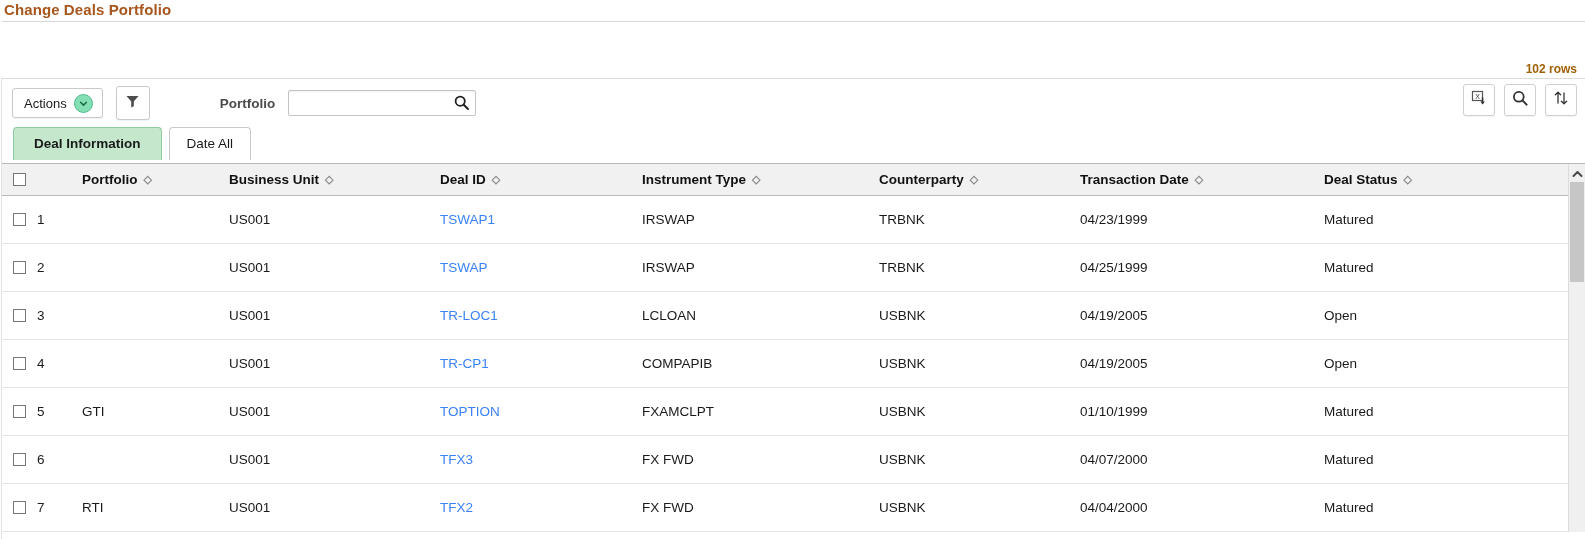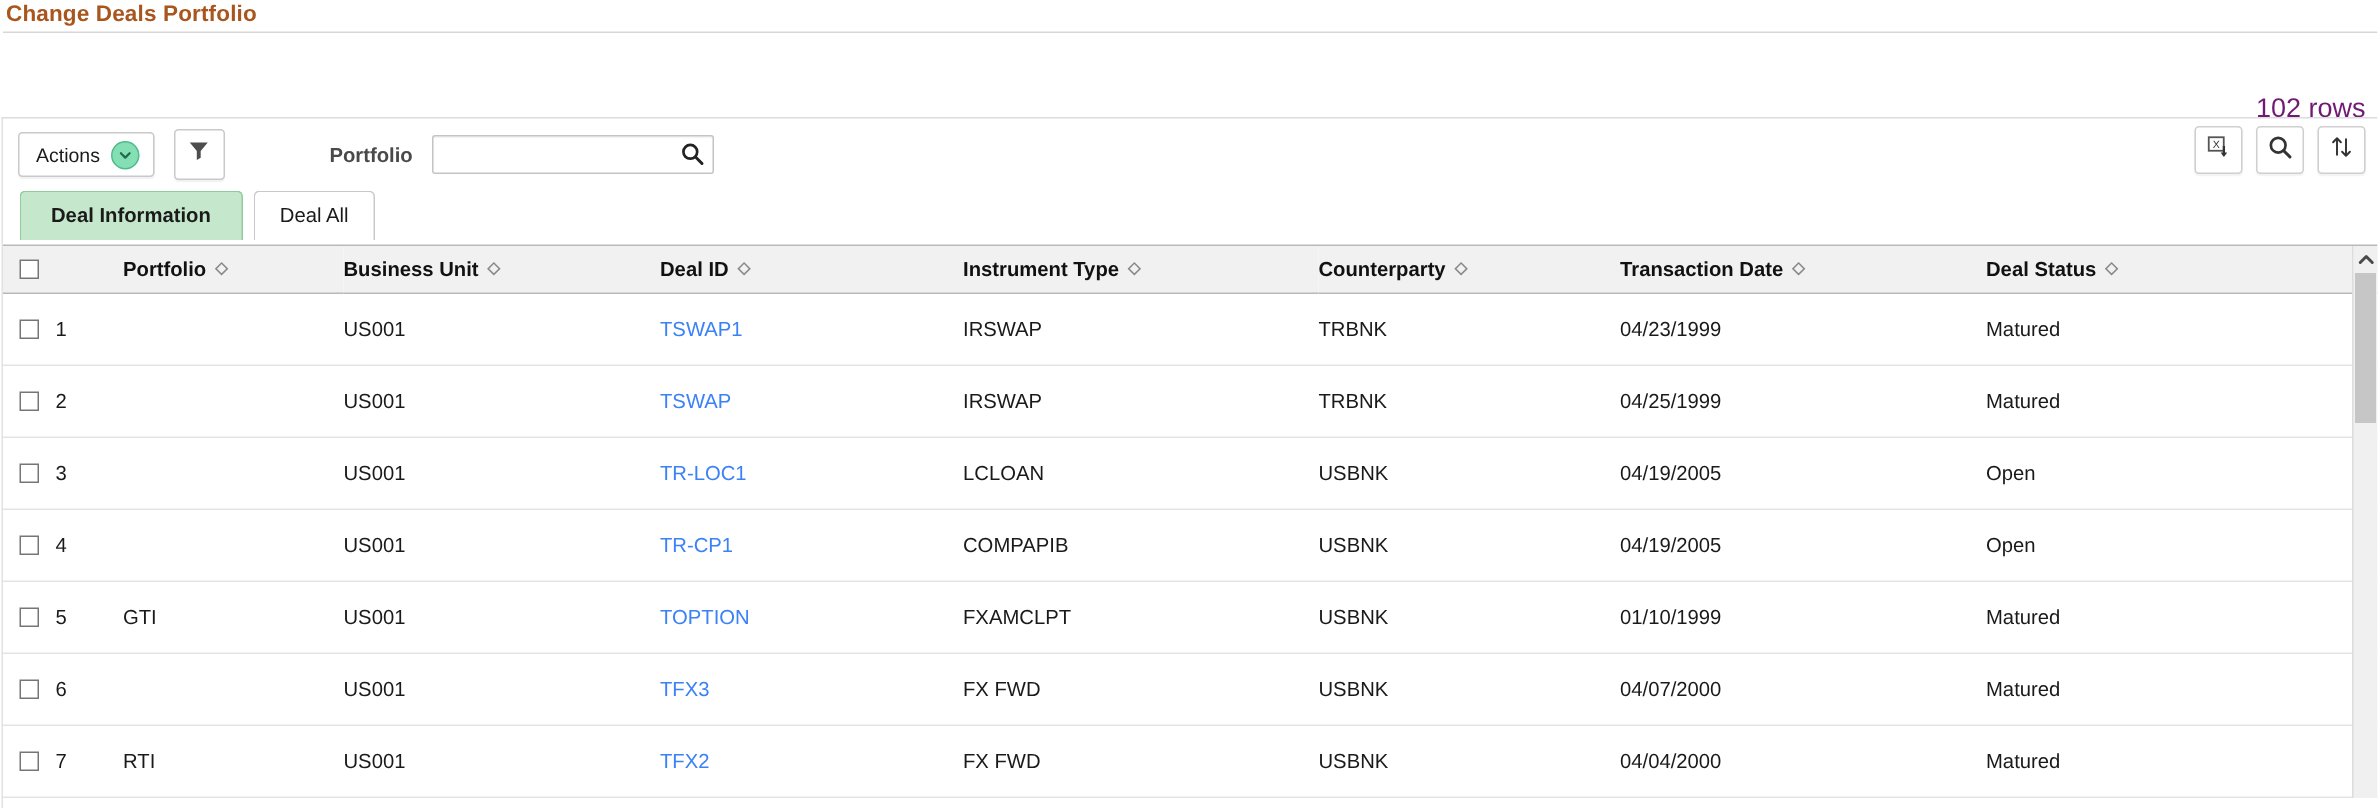--- a/index.html
+++ b/index.html
@@ -38,23 +38,23 @@
     top: 21px;
     height: 1px;
     background: #d7d7d7;
   }
 
   
   .rows-count-wrap {
     position: absolute;
     top: 62px;
     right: 8px;
-    font-size: 18px;
-    font-weight: normal;
-    color: #701a75;
+    font-size: 12px;
+    font-weight: bold;
+    color: #a16207;
   }
 
   
   .grid-panel {
     position: absolute;
     left: 1px;
     right: 0;
     top: 78px;
     bottom: 0;
     border-left: 1px solid #e2e2e2;
@@ -392,21 +392,21 @@
         </span>
       </div>
     </div>
   </div>
 
   <div class="tabs">
     <div class="tab active">
       <span>Deal Information</span>
     </div>
     <div class="tab">
-      <span>Deal All</span>
+      <span>Date All</span>
     </div>
   </div>
 
   <div class="table-area">
     <table class="grid">
       <colgroup>
         <col class="c-sel">
           <col class="c-port">
           <col class="c-bu">
           <col class="c-deal">

